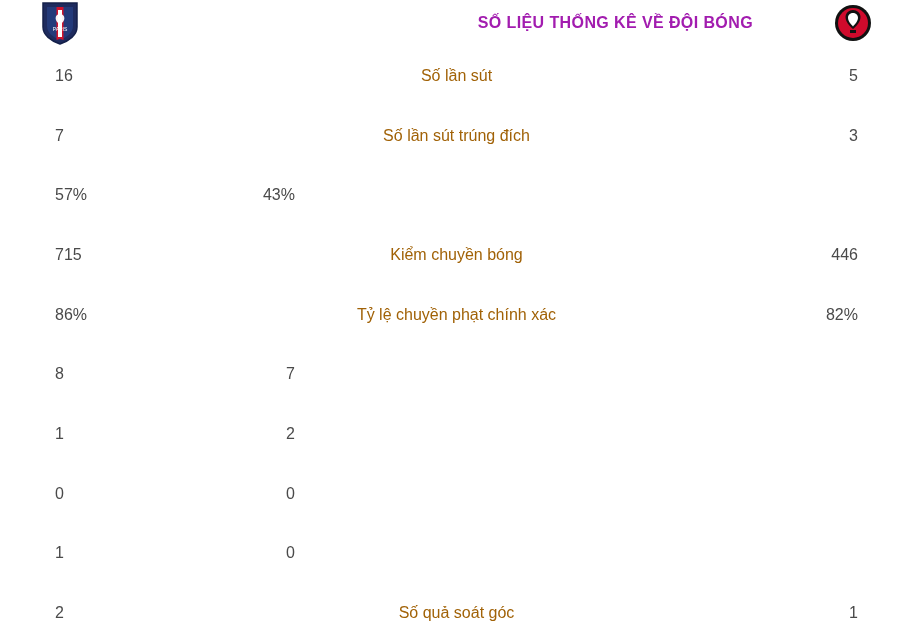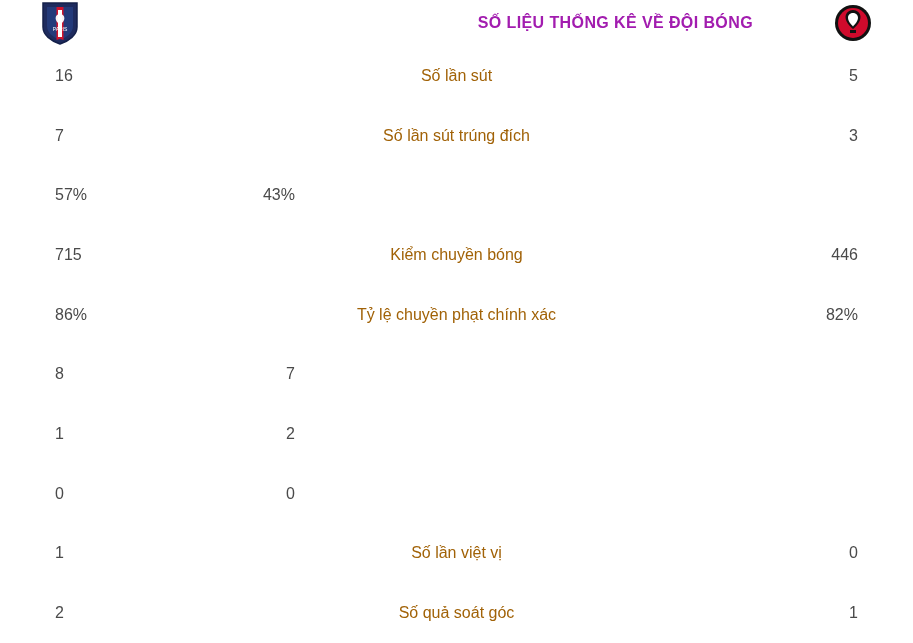--- a/index.html
+++ b/index.html
@@ -159,21 +159,20 @@
       <div class="stat-value away">2</div>
     </div>
 
     <div class="stat-row">
       <div class="stat-value home">0</div>
       <div class="stat-value away">0</div>
     </div>
 
     <div class="stat-row">
       <div class="stat-value home">1</div>
-      <div class="stat-label">Số lần việt vị</div>
       <div class="stat-value away">0</div>
     </div>
 
     <div class="stat-row">
       <div class="stat-value home">2</div>
       <div class="stat-label">Số quả soát góc</div>
       <div class="stat-value away">1</div>
     </div>
 
   </div>

